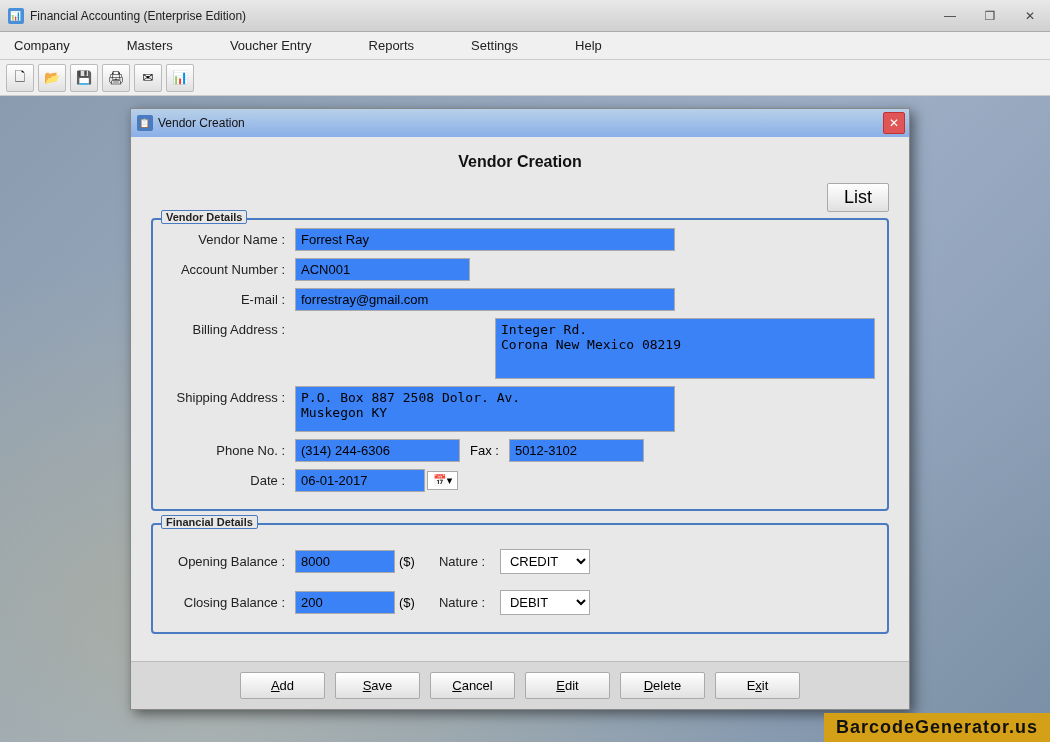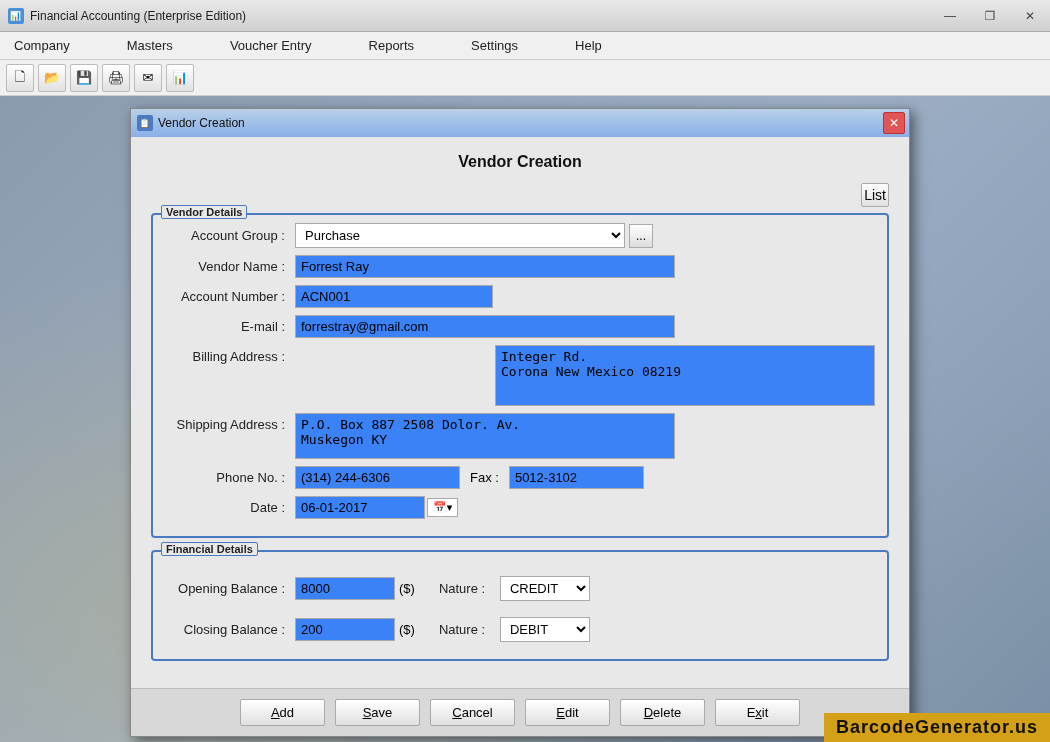--- a/index.html
+++ b/index.html
@@ -156,24 +156,24 @@
       color: #111;
       margin: 6px 0 12px;
     }
 
     .list-btn-row {
       display: flex;
       justify-content: flex-end;
       margin-bottom: 6px;
     }
     .list-btn {
-      padding: 3px 2px;
+      padding: 3px 16px;
       background: linear-gradient(to bottom, #fff, #e0e0e0);
       border: 1px solid #aaa;
-      font-size: 14px;
+      font-size: 18px;
       cursor: pointer;
       border-radius: 2px;
       margin-left: 46px;
     }
 
     
     .section-box {
       border: 2px solid #4a7abf;
       border-radius: 4px;
       padding: 8px 12px 10px;
@@ -209,21 +209,21 @@
 
     
     .form-input {
       background: #3b82f6;
       border: 1px solid #aaa;
       padding: 3px 5px;
       font-size: 13px;
       outline: none;
     }
     .input-full { width: 380px; }
-    .input-acct { width: 198px; }
+    .input-acct { width: 175px; }
     .input-phone { width: 165px; }
     .input-fax { width: 135px; }
     .input-date { width: 130px; }
     .input-balance { width: 100px; }
 
     
     .form-select {
       border: 1px solid #aaa;
       background: white;
       padding: 3px 5px;
@@ -350,29 +350,20 @@
     <div class="dialog-content">
       <div class="dialog-heading">Vendor Creation</div>
 
       <div class="list-btn-row">
         <button class="list-btn">List</button>
       </div>
 
       <div class="section-box">
         <span class="section-label">Vendor Details</span>
 
-        <div class="form-row">
-          <span class="form-label">Account Group :</span>
-          <div class="account-group-row">
-            <select class="form-select account-group-select">
-              <option>Purchase</option>
-            </select>
-            <button class="browse-btn">...</button>
-          </div>
-        </div>
 
         <div class="form-row">
           <span class="form-label">Vendor Name :</span>
           <input class="form-input input-full" type="text" value="Forrest Ray" style="">
         </div>
 
         <div class="form-row">
           <span class="form-label">Account Number :</span>
           <input class="form-input input-acct" type="text" value="ACN001" style="">
         </div>

